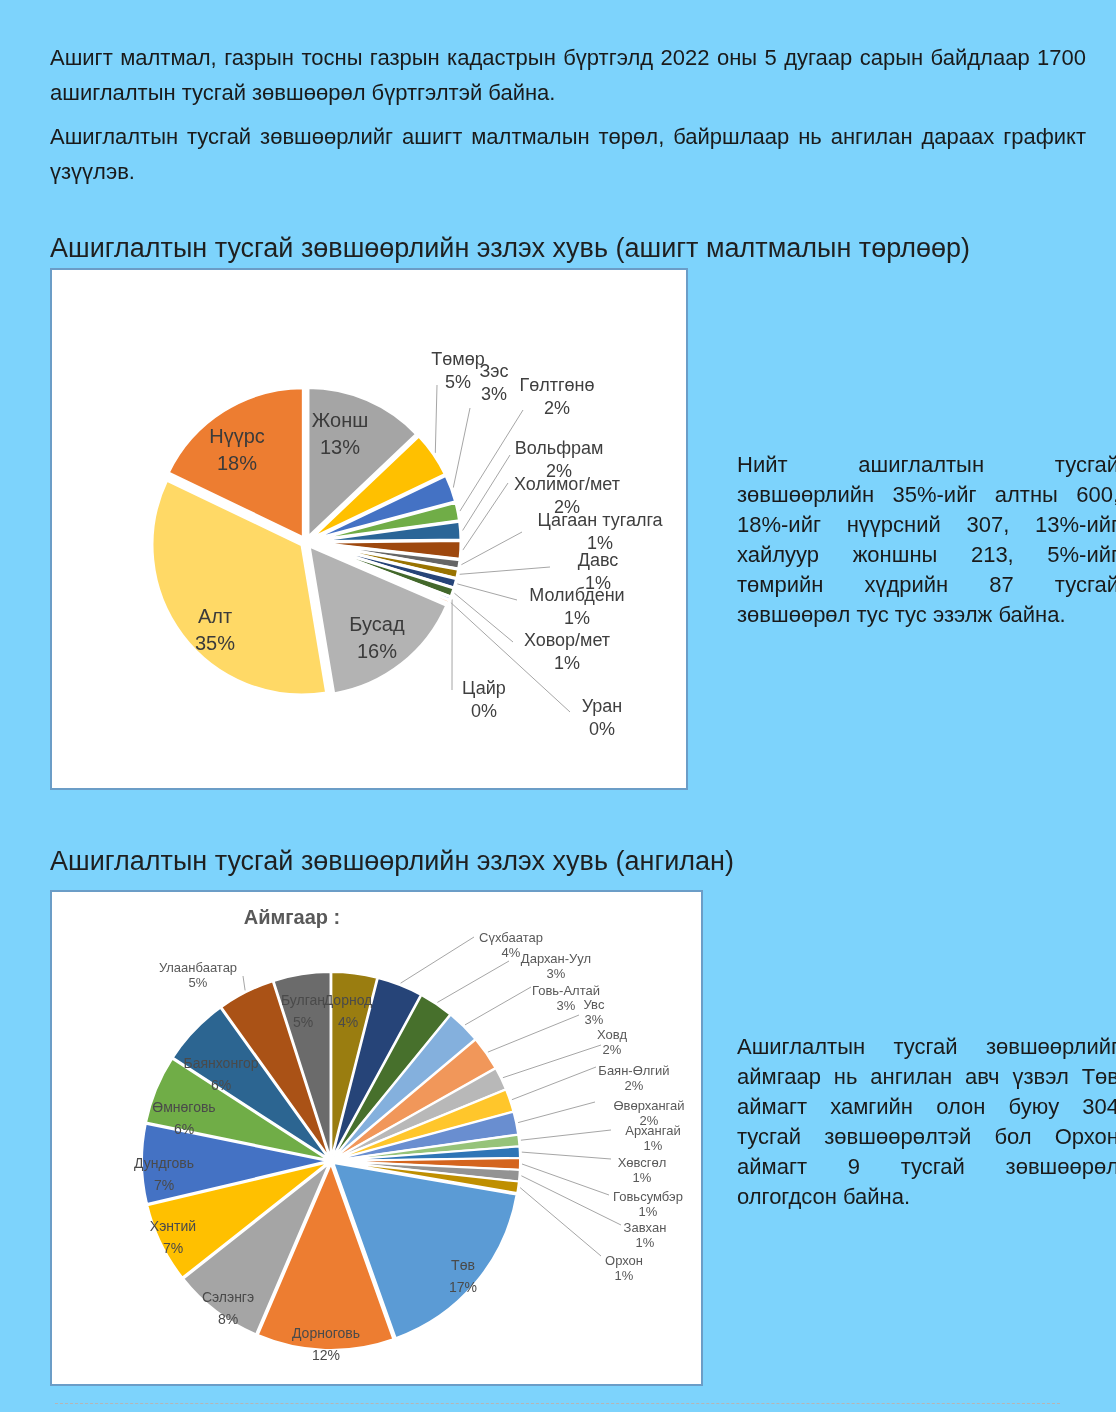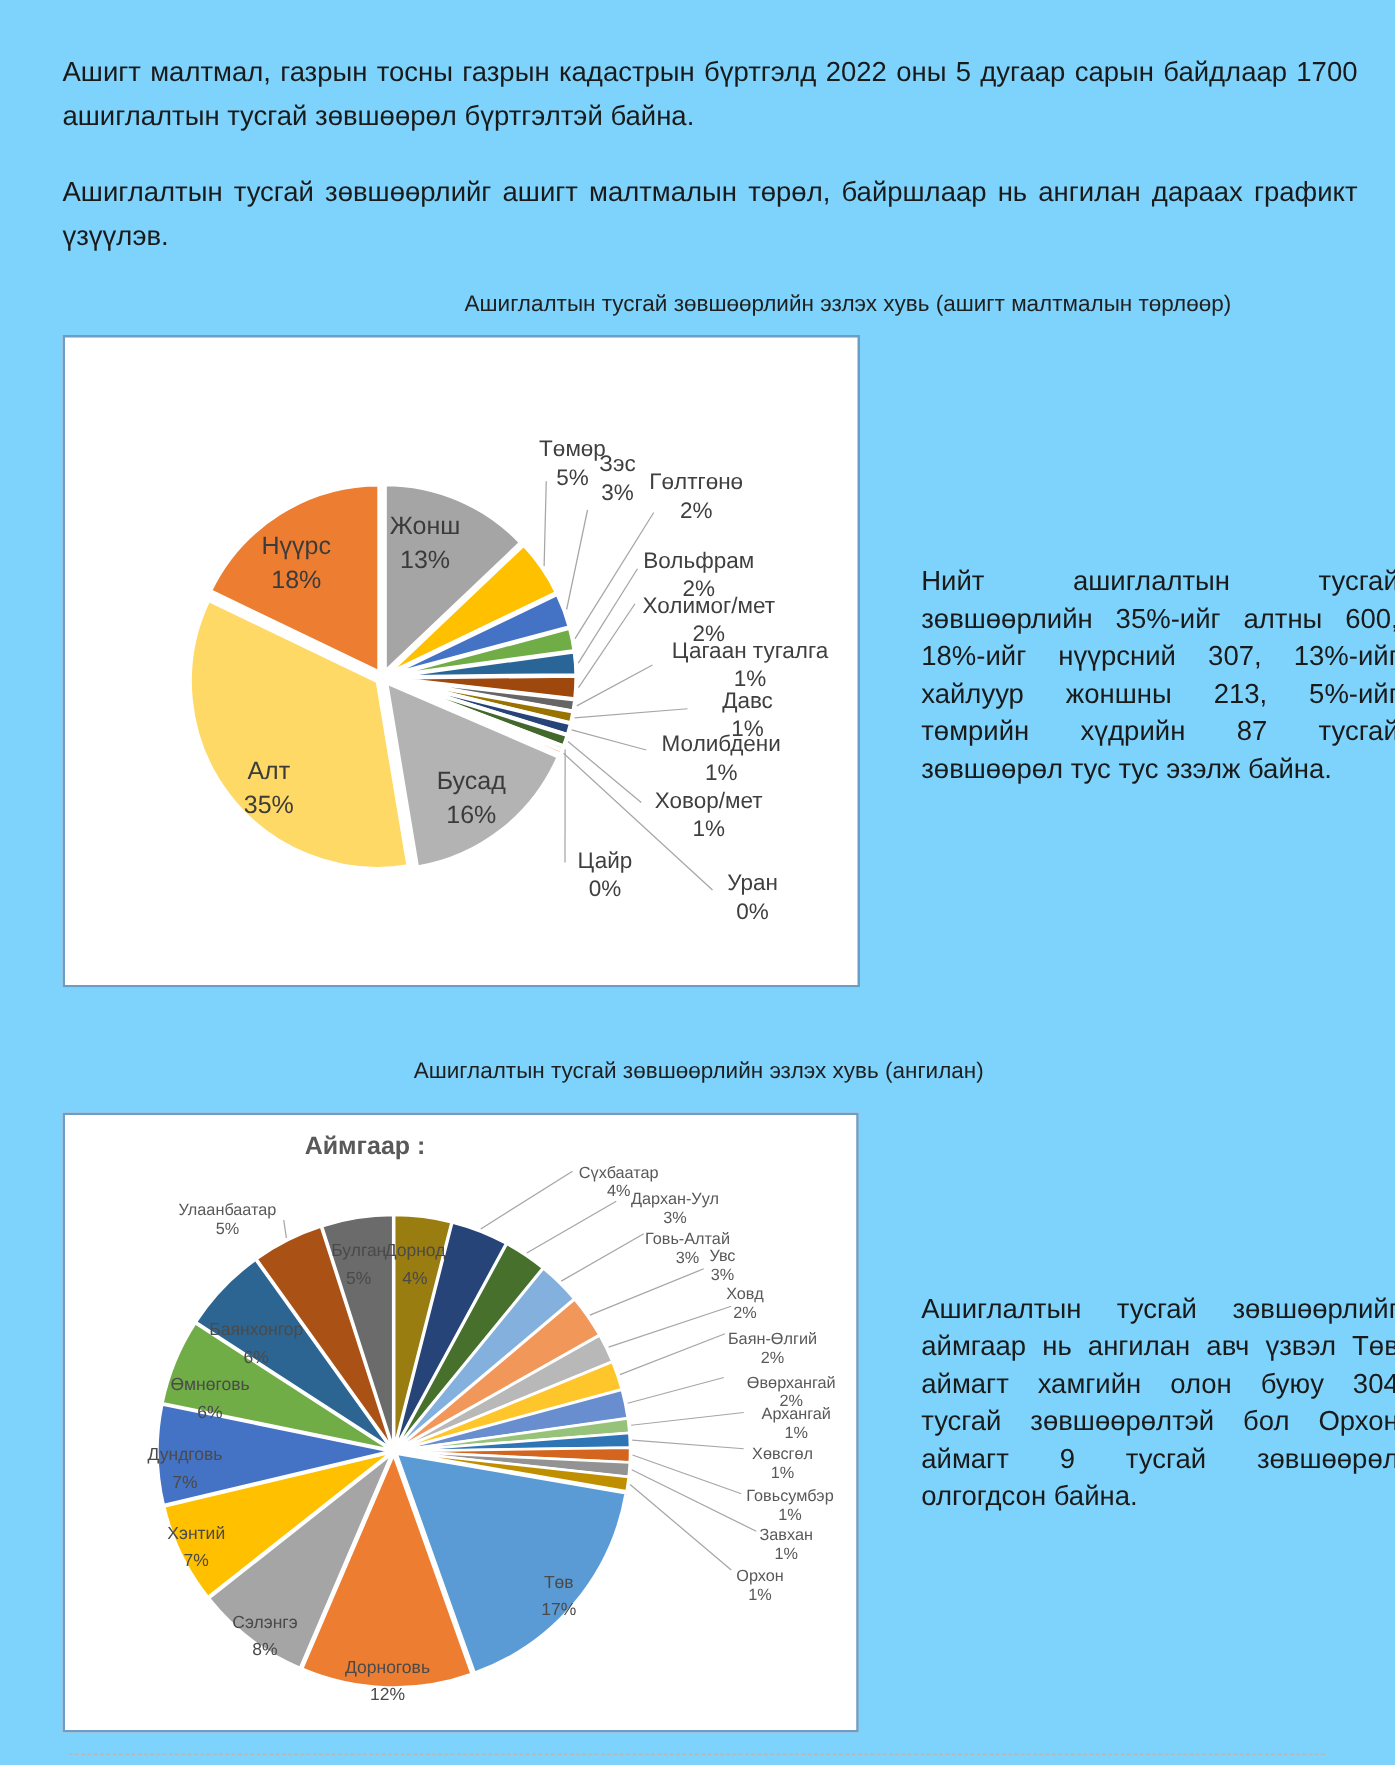--- a/index.html
+++ b/index.html
@@ -2,36 +2,36 @@
 <html><head>
 <meta charset="utf-8">
 <style>
   html,body{margin:0;padding:0;background:#ffffff;}
   .page{
     position:relative;width:1116px;height:1412px;background:#7dd3fc;
     font-family:"Liberation Sans","DejaVu Sans",sans-serif;color:#1a1a1a;overflow:hidden;
   }
   .para{position:absolute;left:50px;width:1036px;font-size:22px;line-height:35px;
     text-align:justify;color:#1a1a1a;}
-  .chart-title{position:absolute;font-size:18px;color:#1f1f1f;text-align:right;white-space:nowrap;}
+  .chart-title{position:absolute;font-size:27px;color:#1f1f1f;text-align:left;white-space:nowrap;}
   .chart-frame{position:absolute;background:#ffffff;border:2px solid #6b9dc7;}
   .side-text{position:absolute;left:705px;width:382px;font-size:22px;line-height:30px;
     text-align:justify;color:#1a1a1a;margin-left:32px;}
   .inner-title{position:absolute;top:14px;left:0;width:480px;text-align:center;
     font-size:20px;font-weight:bold;color:#595959;}
   .bottom-divider{position:absolute;left:55px;top:1403px;width:1005px;border-top:1px dashed #b5b5b5;}
   svg text{font-family:"Liberation Sans","DejaVu Sans",sans-serif;}
 </style>
 </head>
 <body>
 
 <div class="page">
 
   <div class="para" style="top:40px;">Ашигт малтмал, газрын тосны газрын кадастрын бүртгэлд 2022 оны 5 дугаар сарын байдлаар 1700 ашиглалтын тусгай зөвшөөрөл бүртгэлтэй байна.</div>
-  <div class="para" style="top:136px;">Ашиглалтын тусгай зөвшөөрлийг ашигт малтмалын төрөл, байршлаар нь ангилан дараах графикт үзүүлэв.</div>
+  <div class="para" style="top:119px;">Ашиглалтын тусгай зөвшөөрлийг ашигт малтмалын төрөл, байршлаар нь ангилан дараах графикт үзүүлэв.</div>
 
   <div class="chart-title" style="left:50px;top:233px;width:935px;">Ашиглалтын тусгай зөвшөөрлийн эзлэх хувь (ашигт малтмалын төрлөөр)</div>
 
   <div class="chart-frame" style="left:50px;top:268px;width:634px;height:518px;">
     <svg id="pie1" width="634" height="518" viewBox="0 0 634 518">
         <g>
           <polyline points="383.3,182.9 385,115" fill="none" stroke="#a6a6a6" stroke-width="1"></polyline>
           <polyline points="401.3,217.6 418,138" fill="none" stroke="#a6a6a6" stroke-width="1"></polyline>
           <polyline points="407.9,241.1 471,140" fill="none" stroke="#a6a6a6" stroke-width="1"></polyline>
           <polyline points="410.6,260.5 458,185" fill="none" stroke="#a6a6a6" stroke-width="1"></polyline>
@@ -77,21 +77,21 @@
           <text x="163" y="353" text-anchor="middle" font-size="20" fill="#3b3b3b"><tspan x="163" y="353">Алт</tspan><tspan x="163" y="380">35%</tspan></text>
           <text x="185" y="173" text-anchor="middle" font-size="20" fill="#3b3b3b"><tspan x="185" y="173">Нүүрс</tspan><tspan x="185" y="200">18%</tspan></text>
         </g>
       </svg>
   </div>
 
   <div class="side-text" style="top:450px;">Нийт ашиглалтын тусгай зөвшөөрлийн 35%-ийг алтны 600, 18%-ийг нүүрсний 307, 13%-ийг хайлуур жоншны 213, 5%-ийг төмрийн хүдрийн 87 тусгай зөвшөөрөл тус тус эзэлж байна.</div>
 
   <div class="chart-title" style="left:50px;top:846px;width:737px;">Ашиглалтын тусгай зөвшөөрлийн эзлэх хувь (ангилан)</div>
 
-  <div class="chart-frame" style="left:50px;top:890px;width:633px;height:492px;">
+  <div class="chart-frame" style="left:50px;top:890px;width:633px;height:492px;padding-left:16px;">
     <div class="inner-title">Аймгаар :</div>
     <svg id="pie2" width="633" height="492" viewBox="0 0 633 492">
         <g>
           <polyline points="332.6,91.2 406,45" fill="none" stroke="#a6a6a6" stroke-width="1"></polyline>
           <polyline points="369.4,110.4 441,69" fill="none" stroke="#a6a6a6" stroke-width="1"></polyline>
           <polyline points="397.0,132.9 463,95" fill="none" stroke="#a6a6a6" stroke-width="1"></polyline>
           <polyline points="419.9,160.1 511,123" fill="none" stroke="#a6a6a6" stroke-width="1"></polyline>
           <polyline points="434.9,185.7 533,153" fill="none" stroke="#a6a6a6" stroke-width="1"></polyline>
           <polyline points="443.9,207.7 528,175" fill="none" stroke="#a6a6a6" stroke-width="1"></polyline>
           <polyline points="450.1,230.6 527,210" fill="none" stroke="#a6a6a6" stroke-width="1"></polyline>

